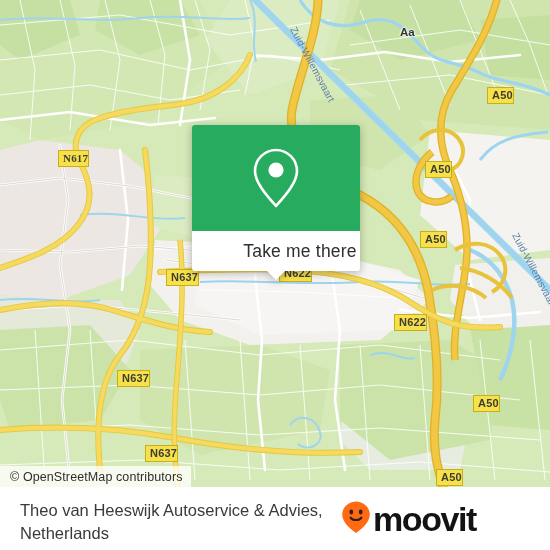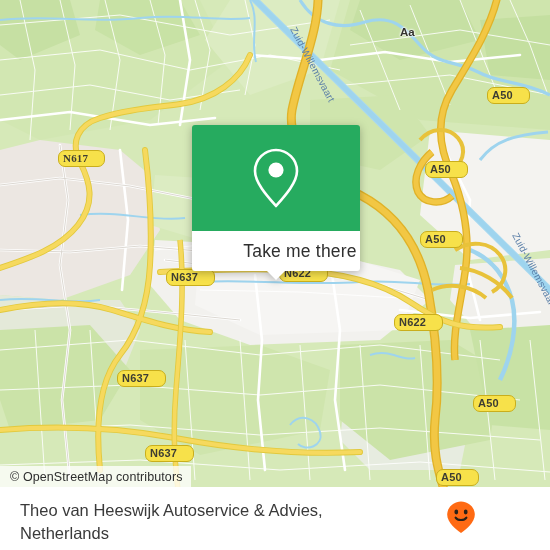--- a/index.html
+++ b/index.html
@@ -98,25 +98,25 @@
     color: #131313;
     letter-spacing: -1.4px;
     line-height: 1;
   }
 
   
   .shield {
     position: absolute;
     background: #f7e14a;
     border: 1.3px solid #c9ae1c;
-    border-radius: 7px;
+    border-radius: 0;
     color: #3d3d33;
     font-size: 11px;
     font-weight: bold;
-    padding: 1px 16px 2px 4px;
+    padding: 1px 0 2px 4px;
     letter-spacing: 0.2px;
     line-height: 12px;
     z-index: 30;
     white-space: nowrap;
   }
   .place-label {
     position: absolute;
     font-size: 11.5px;
     color: #33332e;
     z-index: 30;
@@ -336,16 +336,17 @@
     <div id="footer-title">Theo van Heeswijk Autoservice &amp; Advies, Netherlands</div>
     <div id="moovit-logo">
       <span>
         <svg width="30" height="34" viewBox="0 0 30 34" xmlns="http://www.w3.org/2000/svg">
           <path d="M15 1.5 C7.3 1.5 1.2 7.5 1.2 14.8 C1.2 22 10 30 15 33 C20 30 28.8 22 28.8 14.8 C28.8 7.5 22.7 1.5 15 1.5 Z" fill="#ff6a13"></path>
           <ellipse cx="10.3" cy="12" rx="1.9" ry="2.4" fill="#2b2118"></ellipse>
           <ellipse cx="19.7" cy="12" rx="1.9" ry="2.4" fill="#2b2118"></ellipse>
           <path d="M9.6 17.6 C11.7 20.8 18.3 20.8 20.4 17.6" fill="none" stroke="#2b2118" stroke-width="2.1" stroke-linecap="round"></path>
         </svg>
       </span>
+      <span id="moovit-wordmark">moovit</span>
     </div>
   </div>
 
 </div>
 
 </body></html>

